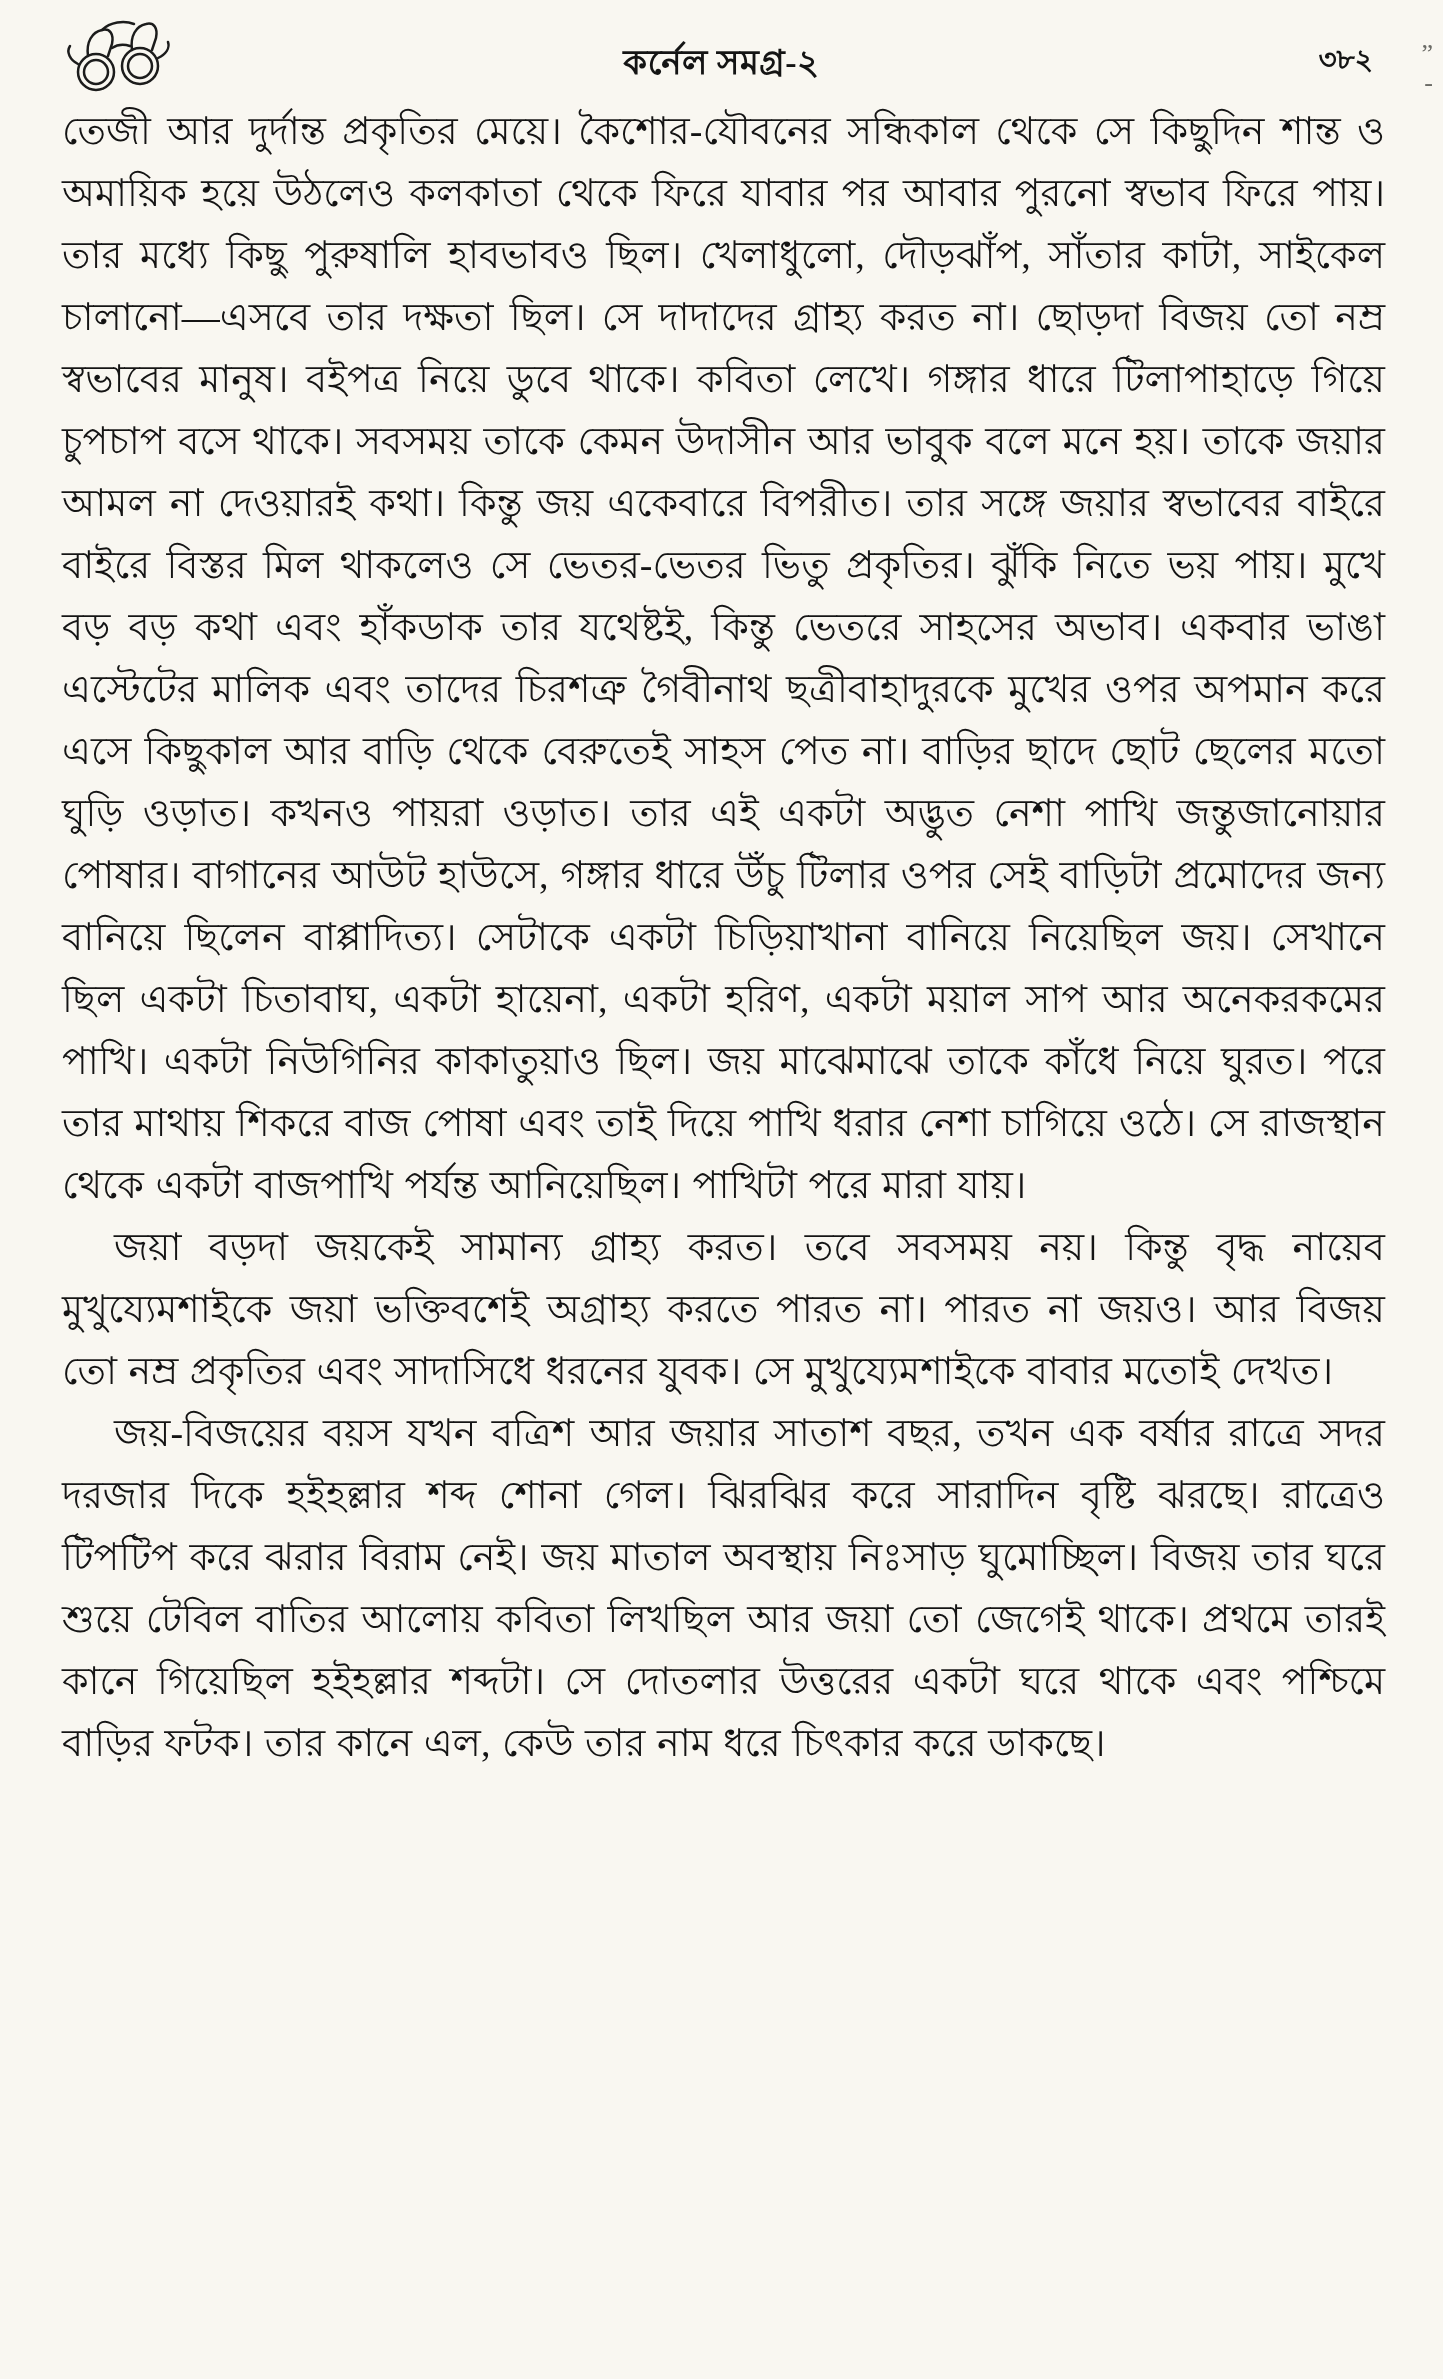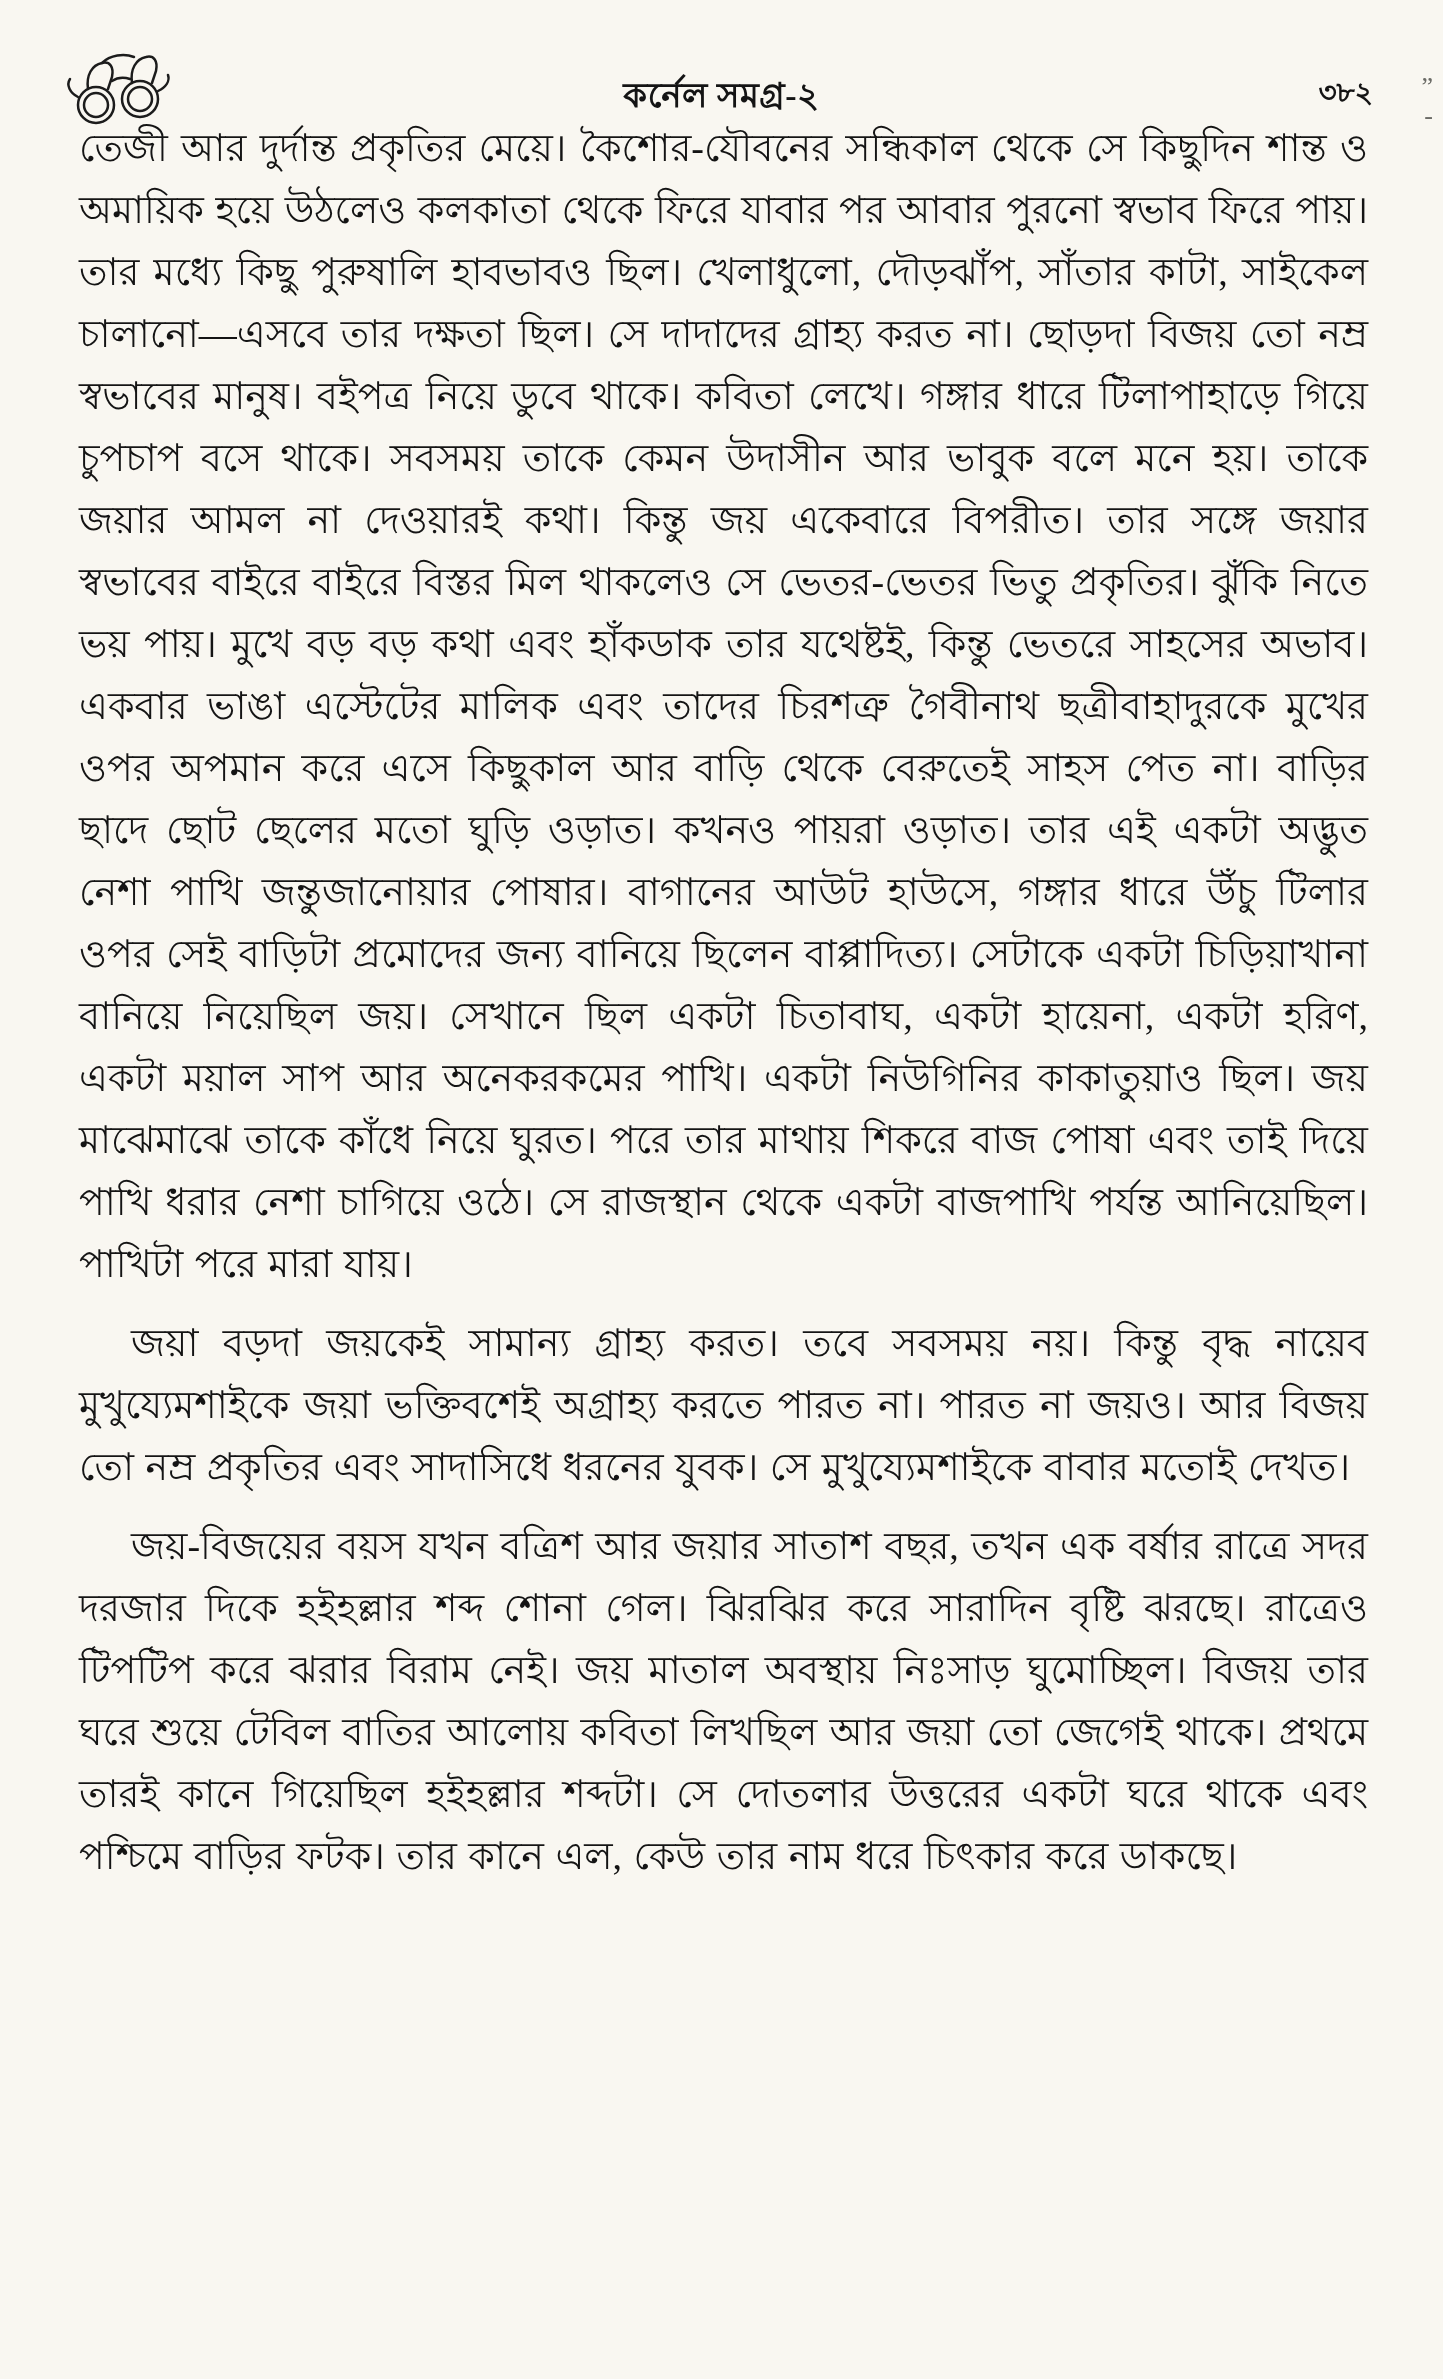--- a/index.html
+++ b/index.html
@@ -14,21 +14,20 @@
     height: 2379px;
     margin: 0 auto;
     background: #f9f7f1;
     color: #141414;
     overflow: hidden;
     box-sizing: border-box;
   }
   .page-header {
     position: relative;
     height: 100px;
-    margin-top: 33px;
   }
   .logo {
     position: absolute;
     left: 58px;
     top: 14px;
     width: 120px;
     height: 84px;
   }
   .logo svg { width: 100%; height: 100%; }
   .book-title {
@@ -65,21 +64,21 @@
     right: 58px;
     top: 100px;
     bottom: 0;
     font-size: 38px;
     line-height: 62px;
     text-align: justify;
     font-weight: 500;
     word-spacing: 2px;
   }
   .para {
-    margin: 17px;
+    margin: 0;
   }
   .para.indent {
     text-indent: 52px;
   }
 </style>
 </head>
 <body>
 
 <div class="page">
 

